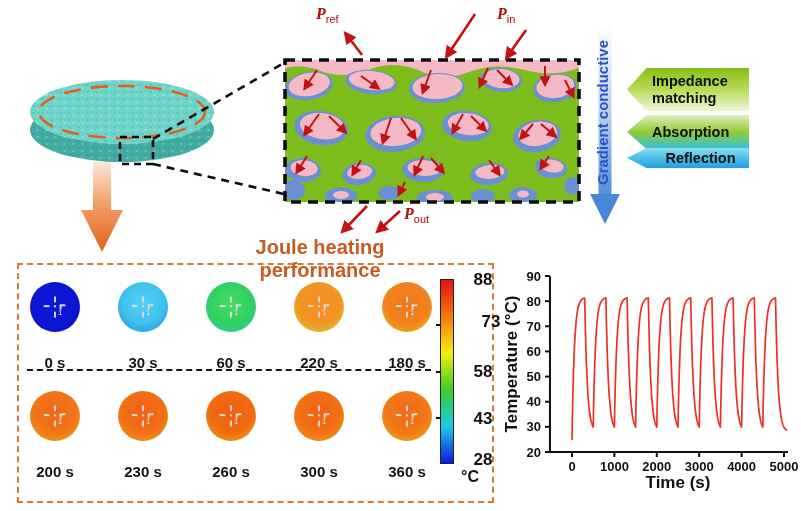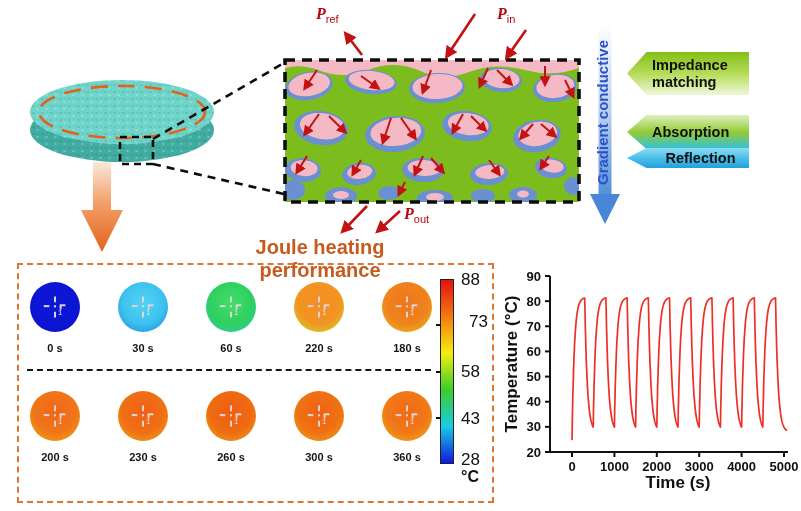--- a/index.html
+++ b/index.html
@@ -20,37 +20,37 @@
   .p-out{left:404px;top:205px;}
 
   
   .grad-label{left:589px;top:26px;width:26px;height:174px;display:flex;align-items:center;justify-content:center;}
   .grad-label span{writing-mode:vertical-rl;transform:rotate(180deg);font-size:15px;font-weight:700;color:var(--grad_blue);white-space:nowrap;}
 
   
   .banner{left:627px;width:122px;clip-path:polygon(0 50%,16% 0,100% 0,100% 100%,16% 100%);
           display:flex;align-items:center;padding-left:25px;box-sizing:border-box;}
   .banner .blabel{font-size:14.5px;font-weight:600;color:#101010;line-height:1.12;}
-  .banner-1{top:52px;height:43px;}
+  .banner-1{top:68px;height:43px;}
   .banner-2{top:115px;height:34px;align-items:center;}
   .banner-3{top:148px;height:20px;justify-content:center;}
 
   
   .joule-panel{left:17px;top:263px;width:477px;height:240px;border:2px dashed #dd7631;box-sizing:border-box;}
   .thermal-row{position:absolute;left:11px;display:flex;gap:38px;}
   .thermal-row-1{top:17px;}
   .thermal-row-2{top:126px;}
   .thermal-item{width:50px;text-align:center;}
   .thermal-circle{width:50px;height:50px;border-radius:50%;position:relative;}
   .crosshair{position:absolute;left:12px;top:12px;width:26px;height:26px;}
-  .thermal-label{margin-top:10px;font-size:11px;font-weight:700;color:#141414;white-space:nowrap;}
+  .thermal-label{margin-top:22px;font-size:15px;font-weight:700;color:#141414;white-space:nowrap;}
   .row-divider{position:absolute;left:8px;top:104px;width:404px;border-top:2px dashed #161616;}
   .colorbar{position:absolute;left:421px;top:14px;width:14px;height:185px;border:1px solid #222;box-sizing:border-box;}
   .cb-tick{position:absolute;left:417px;width:5px;height:2px;background:#111;}
-  .cb-label{position:absolute;left:442px;width:44px;font-size:17px;font-weight:400;color:#111;}
+  .cb-label{position:absolute;left:442px;width:44px;font-size:17px;font-weight:700;color:#111;text-align:center;}
   .cb-l1{top:5px;}  .cb-l2{top:47px;margin-left:8px;} .cb-l3{top:97px;} .cb-l4{top:144px;} .cb-l5{top:185px;}
   .cb-unit{position:absolute;left:442px;top:203px;font-size:16px;font-weight:700;color:#111;}
 
   
   .tick-label{font-size:13px;font-weight:700;fill:#111;}
   .axis-label{font-size:17px;font-weight:700;fill:#111;}
 </style>
 </head>
 <body>
 

